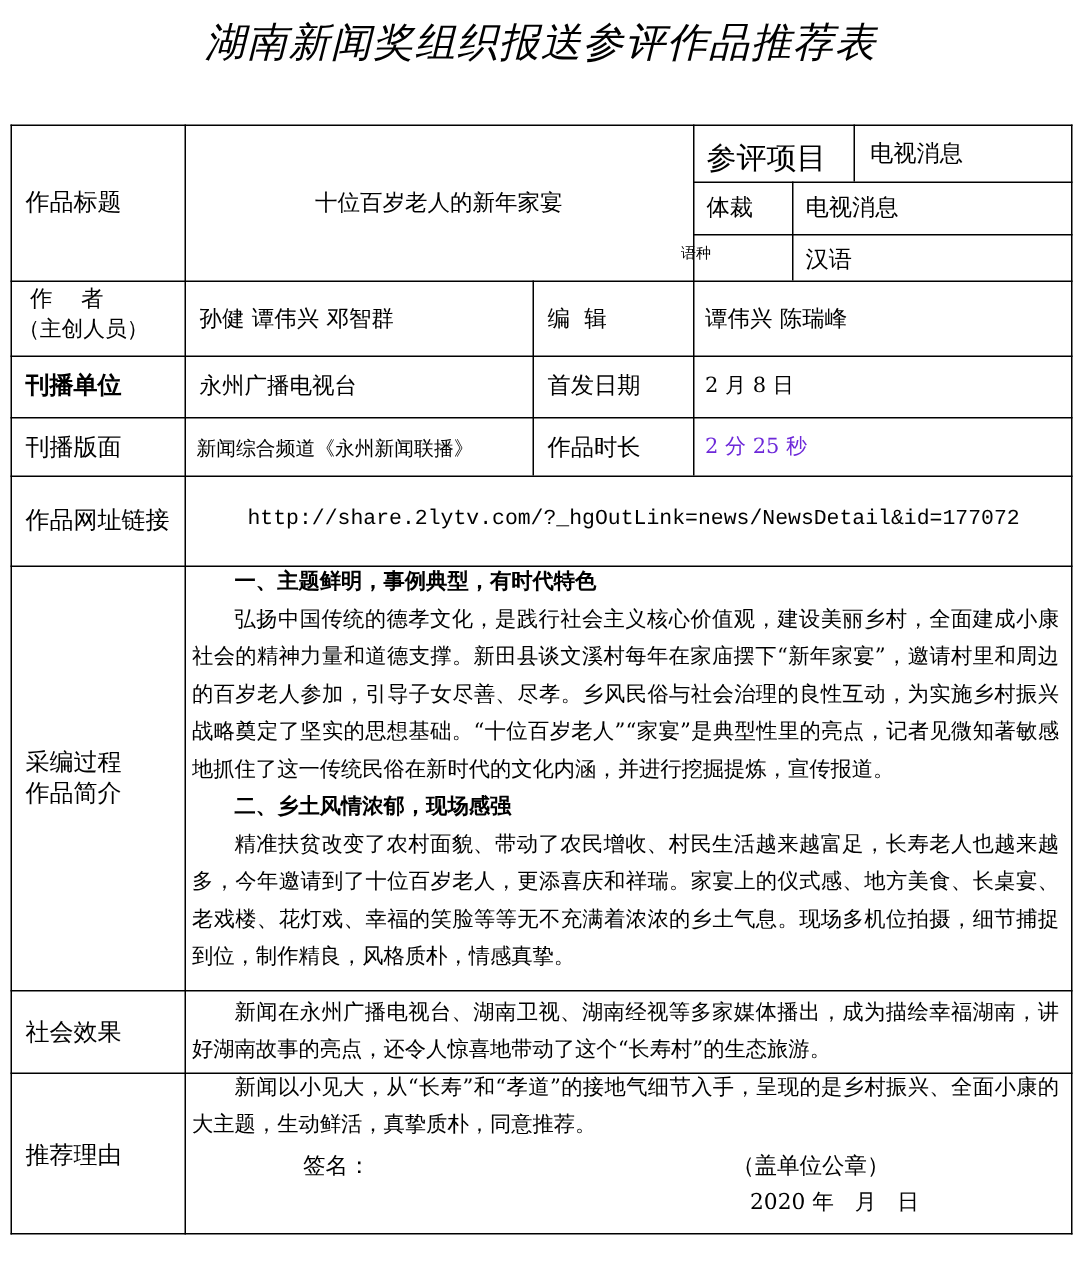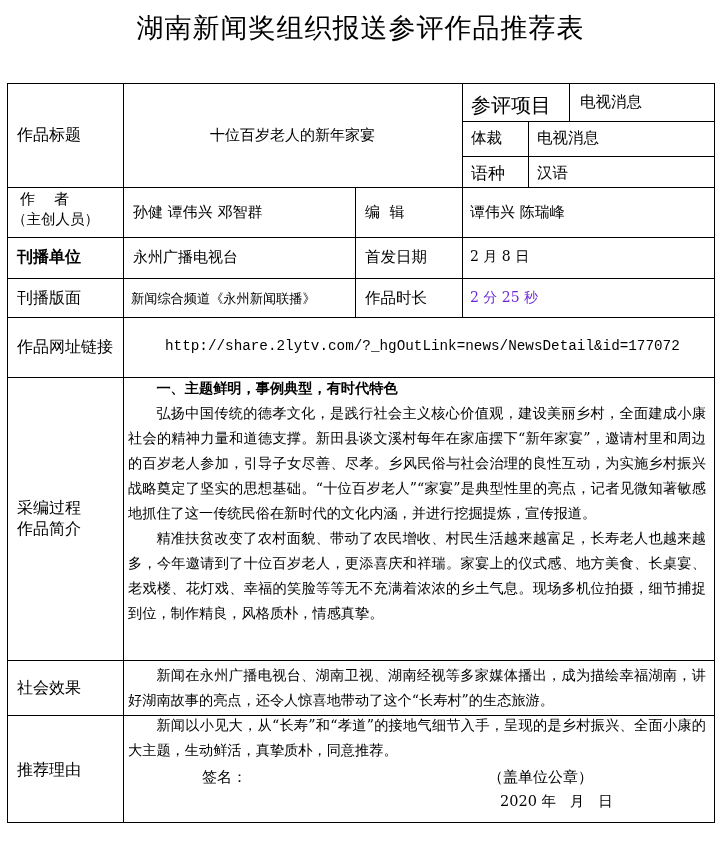--- a/index.html
+++ b/index.html
@@ -1,19 +1,19 @@
 <!DOCTYPE html>
 <html><head>
 <meta charset="utf-8">
 <style>
   html, body { margin:0; padding:0; background:#ffffff; }
   body { width:721px; height:841px; position:relative; overflow:hidden;
          font-family:"DejaVu Sans", sans-serif; color:#000; }
   .title { position:absolute; left:0; top:10px; width:721px; text-align:center;
-           font-size:27px; letter-spacing:1px; font-family:"DejaVu Sans", sans-serif; }
+           font-size:27px; letter-spacing:1px; font-family:"DejaVu Sans", sans-serif;font-style:italic; }
   .hline { position:absolute; height:1px; background:#000; }
   .vline { position:absolute; width:1px; background:#000; }
   .lbl { position:absolute; font-size:16px; white-space:nowrap; }
   .val { position:absolute; font-size:15px; white-space:nowrap; }
   .serif { font-family:"DejaVu Serif", serif; }
   .mono { font-family:Liberation Mono, monospace;text-align:center; }
   .para { position:absolute; font-size:14.2px; line-height:25px; text-align:justify;
           font-family:"DejaVu Serif", serif; }
   .para p { margin:0; text-indent:2em; }
   .para .h { font-weight:bold; text-indent:2em; }
@@ -49,21 +49,21 @@
 
 <div class="lbl" style="left:17px; top:125px;">作品标题</div>
 <div class="val" style="left:123px; top:126px; width:339px; text-align:center; font-size:15px;">十位百岁老人的新年家宴</div>
 
 <div class="lbl" style="left:471px; top:92px; font-size:20px;">参评项目</div>
 <div class="val" style="left:580px; top:92px; font-size:15.5px;">电视消息</div>
 
 <div class="lbl" style="left:471px; top:128px; font-size:15.5px;">体裁</div>
 <div class="val" style="left:537px; top:128px; font-size:15.5px;">电视消息</div>
 
-<div class="lbl" style="left:471px; top:162px; font-size:17px;">语种</div>
+<div class="lbl" style="left:454px; top:162px; font-size:10px;">语种</div>
 <div class="val" style="left:537px; top:163px; font-size:15.5px;">汉语</div>
 
 <div class="lbl" style="left:20px; top:190px; width:100px; font-size:15px; white-space:pre;">作    者</div>
 <div class="lbl" style="left:12px; top:210px; font-size:14.5px;">（主创人员）</div>
 <div class="val" style="left:133px; top:203px; font-size:15px;">孙健 谭伟兴 邓智群</div>
 <div class="lbl" style="left:365px; top:203px; font-size:15px; white-space:pre;">编  辑</div>
 <div class="val" style="left:470px; top:203px; font-size:15px;">谭伟兴 陈瑞峰</div>
 
 <div class="lbl" style="left:17px; top:247px;font-weight:bold;">刊播单位</div>
 <div class="val" style="left:133px; top:248px;">永州广播电视台</div>
@@ -76,20 +76,21 @@
 <div class="val serif orange" style="left:470px; top:289px; font-size:14px;">2 分 25 秒</div>
 
 <div class="lbl" style="left:17px; top:337px;">作品网址链接</div>
 <div class="val mono" style="left:165px; top:338px; font-size:14.3px;">http://share.2lytv.com/?_hgOutLink=news/NewsDetail&amp;id=177072</div>
 
 <div class="lbl" style="left:17px; top:498px;">采编过程</div>
 <div class="lbl" style="left:17px; top:519px;">作品简介</div>
 <div class="para" style="left:128px; top:376px; width:578px;">
   <p class="h">一、主题鲜明，事例典型，有时代特色</p>
   <p>弘扬中国传统的德孝文化，是践行社会主义核心价值观，建设美丽乡村，全面建成小康社会的精神力量和道德支撑。新田县谈文溪村每年在家庙摆下“新年家宴”，邀请村里和周边的百岁老人参加，引导子女尽善、尽孝。乡风民俗与社会治理的良性互动，为实施乡村振兴战略奠定了坚实的思想基础。“十位百岁老人”“家宴”是典型性里的亮点，记者见微知著敏感地抓住了这一传统民俗在新时代的文化内涵，并进行挖掘提炼，宣传报道。</p>
+  <p class="h">二、乡土风情浓郁，现场感强</p>
   <p>精准扶贫改变了农村面貌、带动了农民增收、村民生活越来越富足，长寿老人也越来越多，今年邀请到了十位百岁老人，更添喜庆和祥瑞。家宴上的仪式感、地方美食、长桌宴、老戏楼、花灯戏、幸福的笑脸等等无不充满着浓浓的乡土气息。现场多机位拍摄，细节捕捉到位，制作精良，风格质朴，情感真挚。</p>
 </div>
 
 <div class="lbl" style="left:17px; top:678px;">社会效果</div>
 <div class="para" style="left:128px; top:663px; width:578px;">
   <p>新闻在永州广播电视台、湖南卫视、湖南经视等多家媒体播出，成为描绘幸福湖南，讲好湖南故事的亮点，还令人惊喜地带动了这个“长寿村”的生态旅游。</p>
 </div>
 
 <div class="lbl" style="left:17px; top:760px;">推荐理由</div>
 <div class="para" style="left:128px; top:713px; width:578px;">

